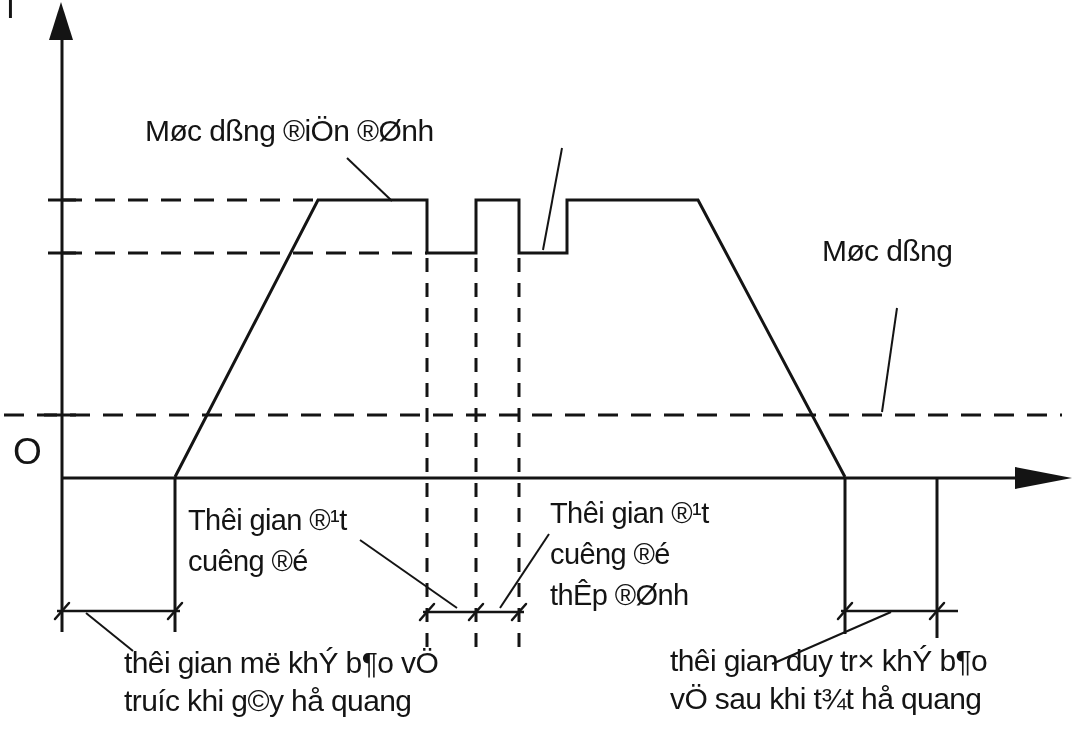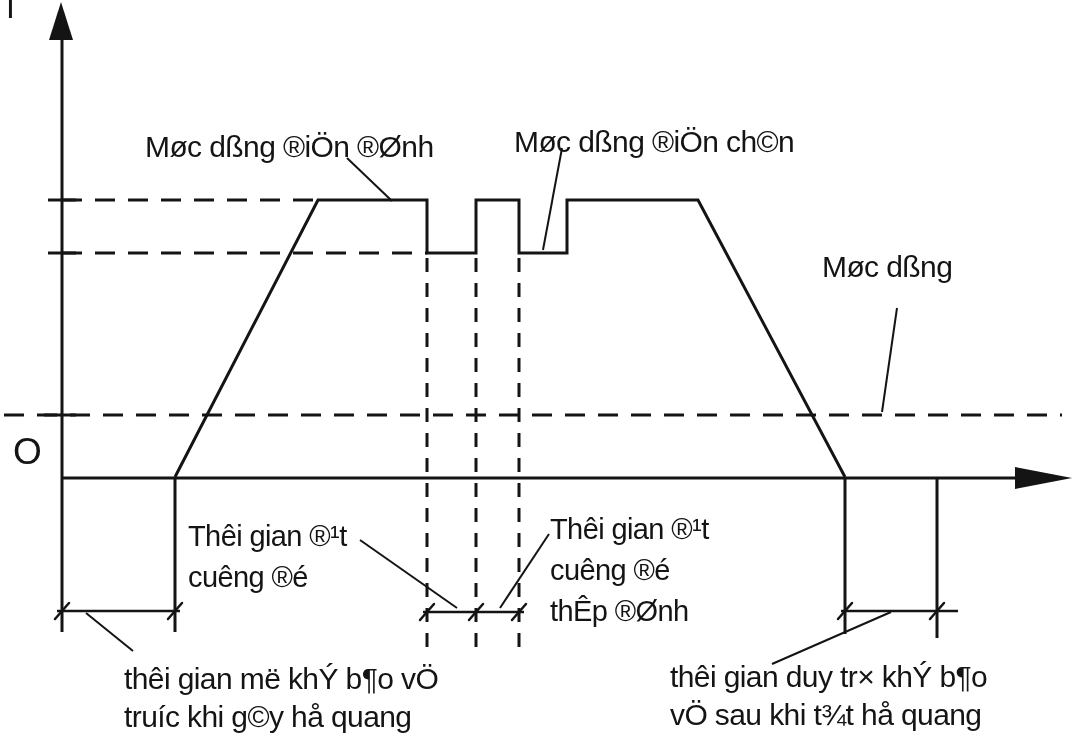--- a/index.html
+++ b/index.html
@@ -1,21 +1,21 @@
 <!DOCTYPE html>
 <html><head>
 <meta charset="utf-8">
 <style>
   html,body{margin:0;padding:0;background:#ffffff;}
   .stage{
     position:relative;width:1080px;height:739px;background:#ffffff;
     font-family:"Liberation Sans", sans-serif;color:#141414;overflow:hidden;
   }
   .stage svg{position:absolute;left:0;top:0;}
-  .lbl{position:absolute;white-space:nowrap;letter-spacing:-0.6px;line-height:1.0;margin-top:16px;}
+  .lbl{position:absolute;white-space:nowrap;letter-spacing:-0.6px;line-height:1.0;}
   .lbl .ln{white-space:nowrap;}
   .axis-letter{position:absolute;letter-spacing:0;}
   
   .solid{stroke:#141414;stroke-width:3;fill:none;}
   .thin{stroke:#141414;stroke-width:2;fill:none;}
   .dashH{stroke:#141414;stroke-width:3;fill:none;stroke-dasharray:20 13;}
   .dashV{stroke:#141414;stroke-width:3;fill:none;stroke-dasharray:14 11;}
   .dim{stroke:#141414;stroke-width:2.5;fill:none;}
   .tick{stroke:#141414;stroke-width:2.5;fill:none;stroke-linecap:round;}
   .arrow{fill:#141414;stroke:none;}
@@ -81,21 +81,20 @@
       <line class="thin" x1="86" y1="613" x2="133" y2="651"></line>
       <line class="thin" x1="772" y1="664" x2="891" y2="612"></line>
     </g>
   </svg>
 
   <div class="axis-letter" style="left:6px;top:-11px;font-size:32px;">I</div>
   <div class="axis-letter" style="left:13px;top:431px;font-size:37px;">O</div>
 
   <div class="lbl" style="left:145px;top:116px;font-size:30px;">Møc dßng ®iÖn ®Ønh</div>
 
-  <div class="lbl" style="left:514px;top:111px;font-size:30px;">Møc dßng ®iÖn ch©n</div>
 
   <div class="lbl" style="left:822px;top:232px;font-size:30px;line-height:38px;text-align:center;">
     <div class="ln">Møc dßng</div>
   </div>
 
   <div class="lbl" style="left:188px;top:500px;font-size:29px;line-height:41px;">
     <div class="ln">Thêi gian ®¹t</div>
     <div class="ln">cuêng ®é</div>
   </div>
 

